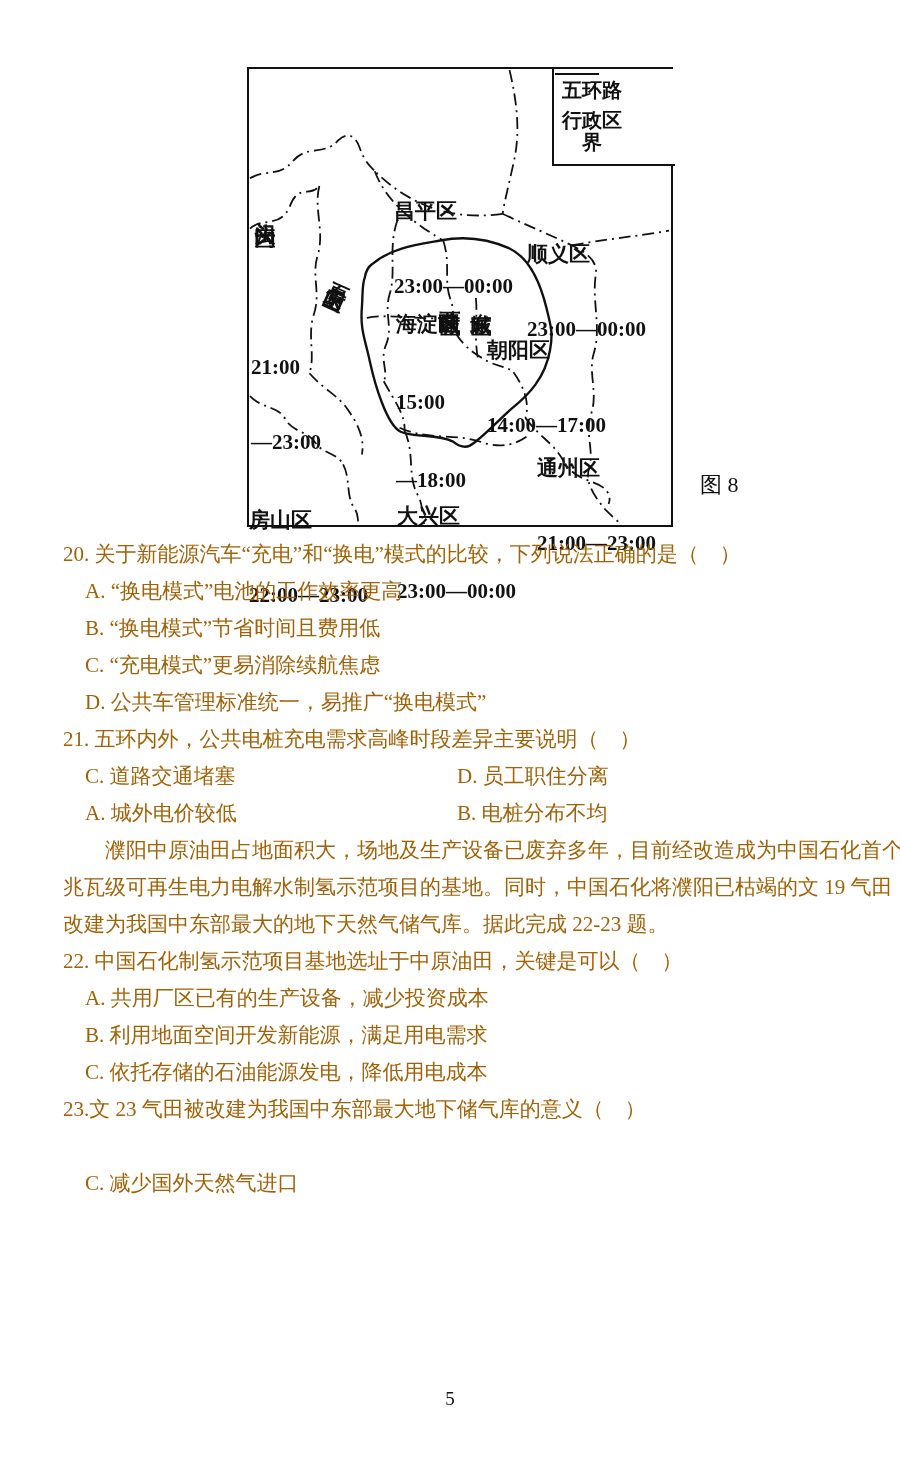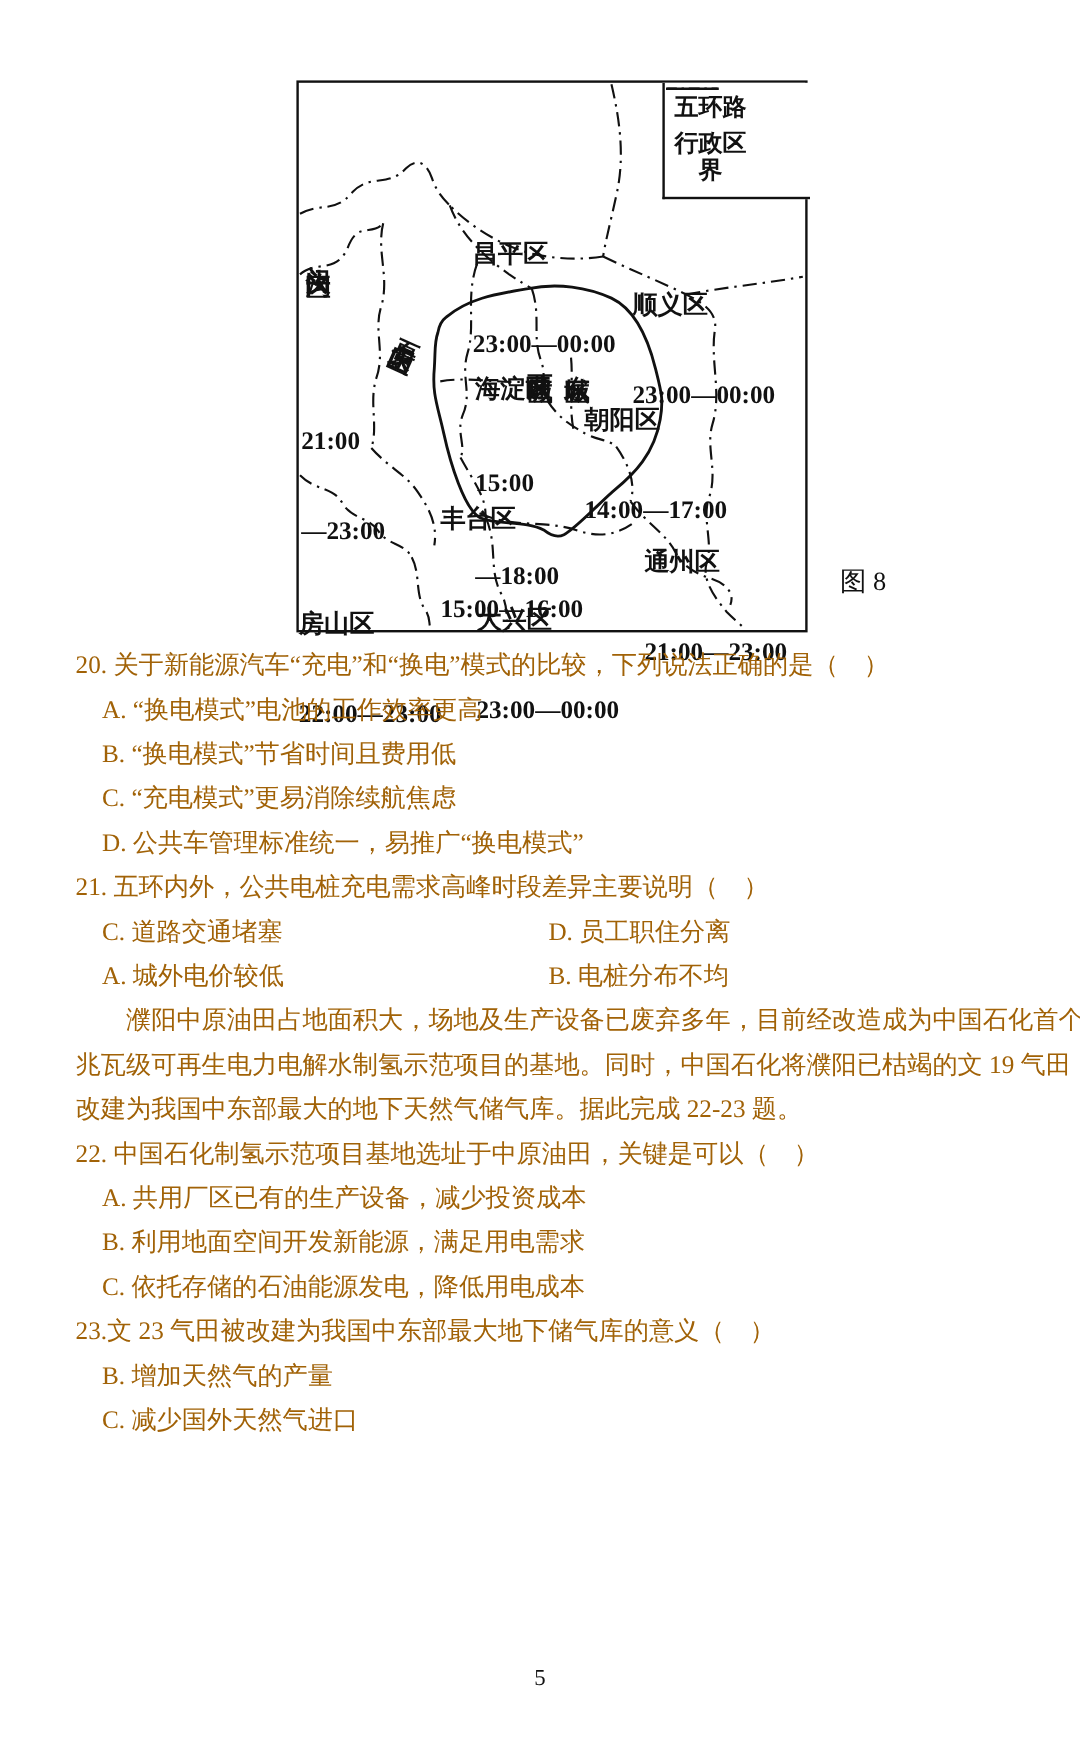--- a/index.html
+++ b/index.html
@@ -103,24 +103,20 @@
       <div>海淀区</div>
       <div>15:00</div>
       <div>—18:00</div>
     </div>
     <div class="map-label vert" style="left:189px; top:226px; height:80px;">西城区</div>
     <div class="map-label vert" style="left:220px; top:226px; height:80px;">东城区</div>
     <div class="map-label center" style="left:238px; top:219px; width:138px;">
       <div>朝阳区</div>
       <div>14:00—17:00</div>
     </div>
-    <div class="map-label center" style="left:118px; top:301px; width:165px;">
-      <div>丰台区</div>
-      <div>15:00—16:00</div>
-    </div>
     <div class="map-label center" style="left:288px; top:337px; width:138px;">
       <div>通州区</div>
       <div>21:00—23:00</div>
     </div>
     <div class="map-label center" style="left:0px; top:389px; width:156px;">
       <div>房山区</div>
       <div>22:00—23:00</div>
     </div>
     <div class="map-label center" style="left:148px; top:385px; width:150px;">
       <div>大兴区</div>
@@ -152,21 +148,20 @@
     <div class="tline para">兆瓦级可再生电力电解水制氢示范项目的基地。同时，中国石化将濮阳已枯竭的文 19 气田</div>
     <div class="tline para">改建为我国中东部最大的地下天然气储气库。据此完成 22-23 题。</div>
 
     <div class="tline">22. 中国石化制氢示范项目基地选址于中原油田，关键是可以（　）</div>
     <div class="tline opt">A. 共用厂区已有的生产设备，减少投资成本</div>
     <div class="tline opt">B. 利用地面空间开发新能源，满足用电需求</div>
     <div class="tline opt">C. 依托存储的石油能源发电，降低用电成本</div>
 
     <div class="tline">23.文 23 气田被改建为我国中东部最大地下储气库的意义（　）</div>
     <div class="tline opt tworow">
-      <span>B. 增加天然气的产量</span>
     </div>
     <div class="tline opt tworow">
       <span class="c1">C. 减少国外天然气进口</span>
     </div>
 
   </div>
 
   <div class="page-number">5</div>
 
 </div>

